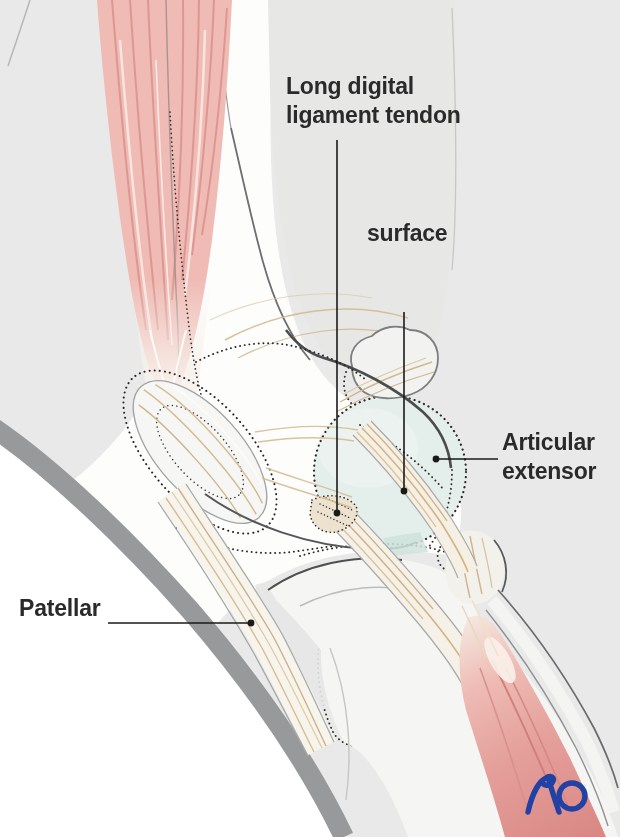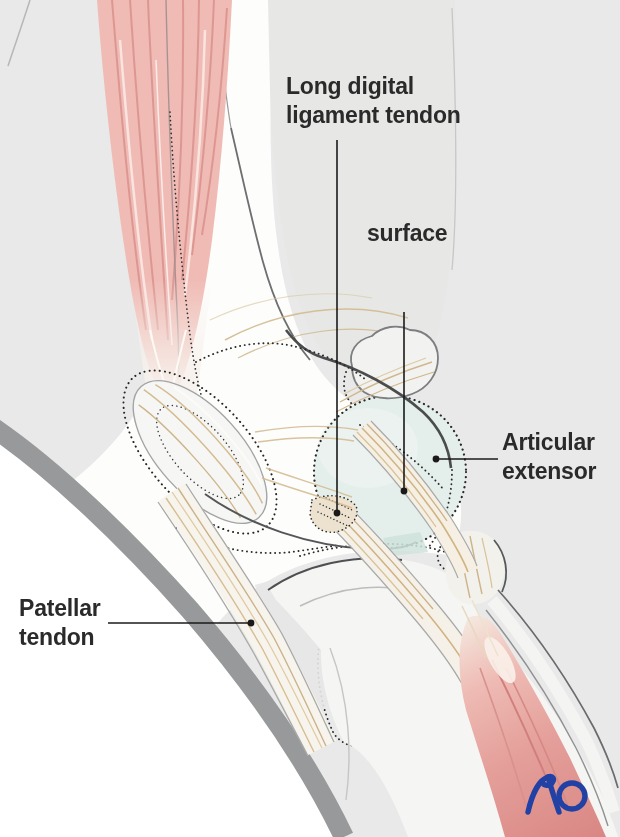--- a/index.html
+++ b/index.html
@@ -233,21 +233,20 @@
   <span>surface</span>
 </div>
 
 <div class="anno-label" style="left:502px;top:428px;">
   <span>Articular</span>
   <span>extensor</span>
 </div>
 
 <div class="anno-label" style="left:19px;top:594px;">
   <span>Patellar</span>
-  <span>tendon</span>
 </div>
 
 <div class="logo-box" aria-label="AO">
   <span class="sr-only">AO</span>
   <svg width="64" height="46" viewBox="0 0 64 46">
     <g fill="none" stroke="#2141a5" stroke-width="5.4" stroke-linecap="round">
       <path d="M4,40 C8,22 15,8 24,5"></path>
       <path d="M24,5 C29,3.4 31,7 28,11 C25,14.6 20,14 18.4,10.2"></path>
       <path d="M24,5 C27,16 31,28 35,40"></path>
       <circle cx="48" cy="24" r="13"></circle>

